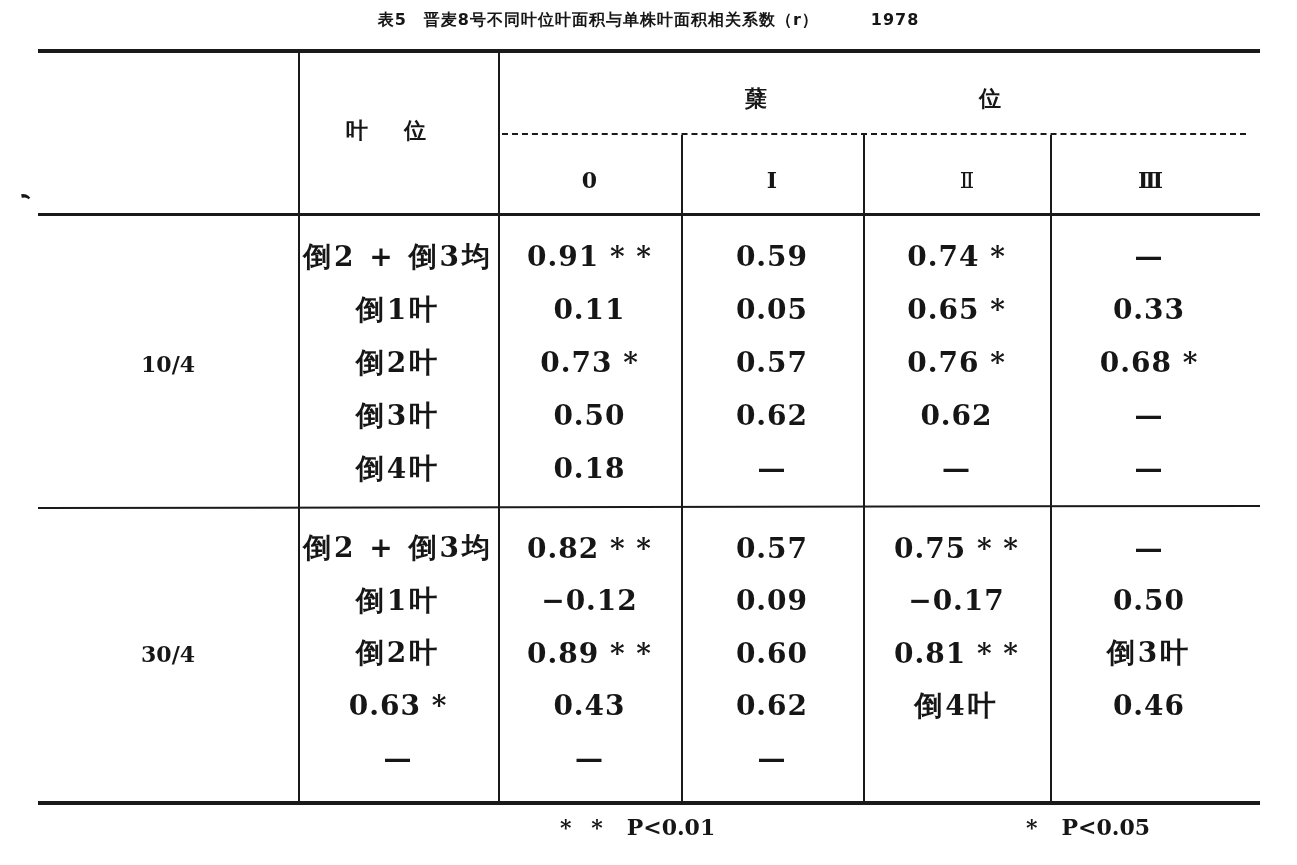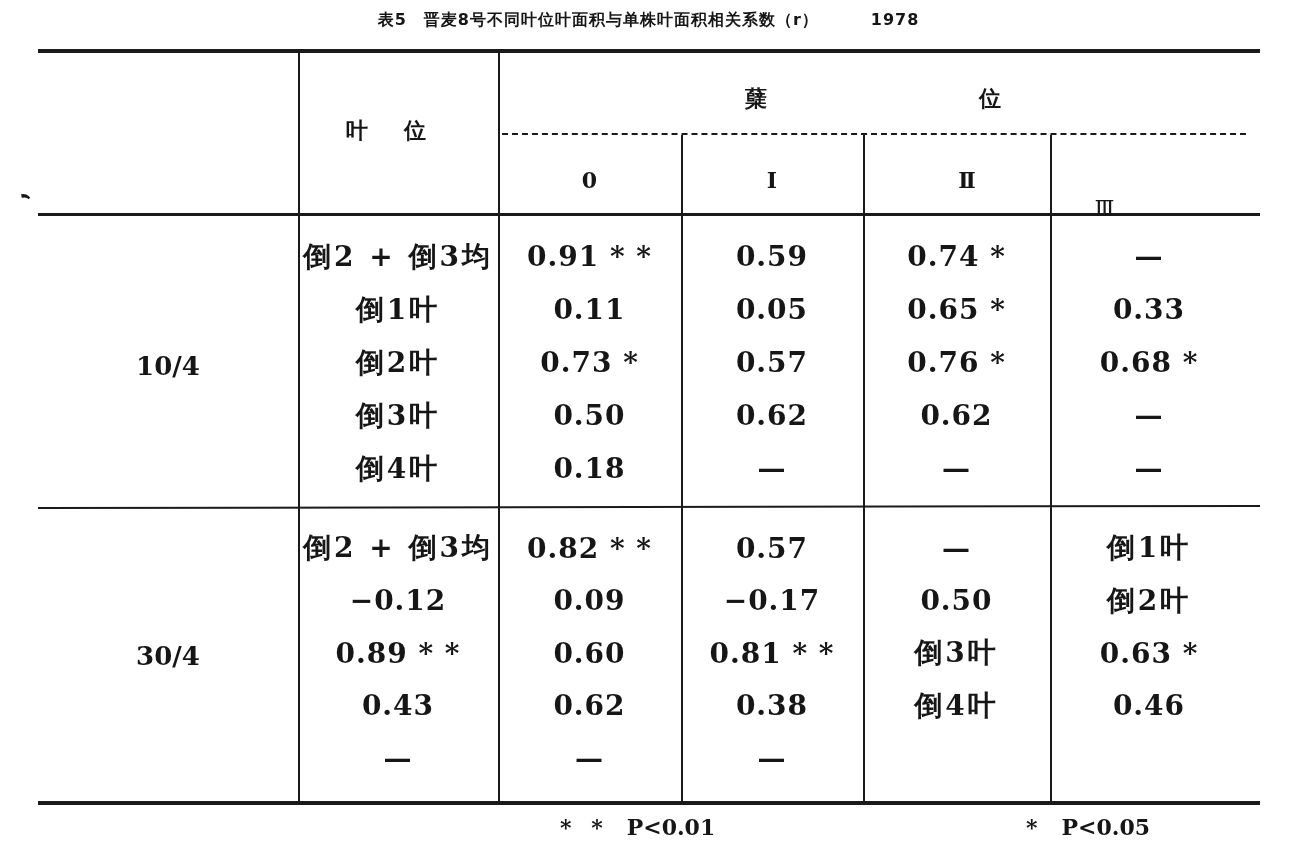--- a/index.html
+++ b/index.html
@@ -34,25 +34,25 @@
   
   .hcell{position:absolute;text-align:center;font-size:22px;font-weight:600;white-space:nowrap;}
   .h-time1{left:38px; top:86px;  width:260px; letter-spacing:16px; padding-left:16px; box-sizing:border-box;}
   .h-time2{left:38px; top:136px; width:260px; letter-spacing:2px;}
   .h-leaf {left:298px;top:116px; width:212px; letter-spacing:36px; box-sizing:border-box;text-align:center;}
   .h-tiller{left:498px;top:84px; width:750px; display:flex;justify-content:center;gap:212px;}
   .subh{position:absolute;top:164px;height:32px;display:flex;align-items:center;justify-content:center;
         font-weight:bold;font-size:22px;}
   .s0{left:498px; width:183px;}
   .s1{left:681px; width:182px;}
-  .s2{left:863px; width:205px; letter-spacing:-3px; font-weight:700;}
-  .s3{left:1004px;width:198px; letter-spacing:-3px; font-weight:400;margin-top:28px;}
+  .s2{left:863px; width:205px; letter-spacing:-3px; font-weight:400;}
+  .s3{left:1050px;width:198px; letter-spacing:-3px; font-weight:700;}
   
   .date{position:absolute;left:38px;width:260px;text-align:center;
-        font-weight:bold;font-size:26px;}
+        font-weight:bold;font-size:22px;}
   .date1{top:351px;} .date2{top:641px;}
   
   .block{
     position:absolute;left:298px;width:950px;
     display:grid;grid-template-columns:200px 183px 182px 187px 198px;
   }
   .block1{top:230px;grid-auto-rows:53px;}
   .block2{top:522px;grid-auto-rows:52.5px;}
   .cell{display:flex;align-items:center;justify-content:center;
         font-weight:bold;font-size:28px;white-space:nowrap;}
@@ -129,38 +129,38 @@
     <div class="cell val">0.18</div>
     <div class="cell val">—</div>
     <div class="cell val">—</div>
     <div class="cell val">—</div>
   </div>
 
   <div class="block block2">
     <div class="cell leaf">倒2 + 倒3均</div>
     <div class="cell val">0.82 * *</div>
     <div class="cell val">0.57</div>
+    <div class="cell val">0.75 * *</div>
     <div class="cell val">—</div>
 
     <div class="cell leaf">倒1叶</div>
     <div class="cell val">−0.12</div>
     <div class="cell val">0.09</div>
     <div class="cell val">−0.17</div>
     <div class="cell val">0.50</div>
 
     <div class="cell leaf">倒2叶</div>
     <div class="cell val">0.89 * *</div>
     <div class="cell val">0.60</div>
     <div class="cell val">0.81 * *</div>
 
     <div class="cell leaf">倒3叶</div>
     <div class="cell val">0.63 *</div>
     <div class="cell val">0.43</div>
     <div class="cell val">0.62</div>
-    <div class="cell val">0.38</div>
 
     <div class="cell leaf">倒4叶</div>
     <div class="cell val">0.46</div>
     <div class="cell val">—</div>
     <div class="cell val">—</div>
     <div class="cell val">—</div>
   </div>
 
   <div class="fn fn1">
     <span class="sym">* *</span>

